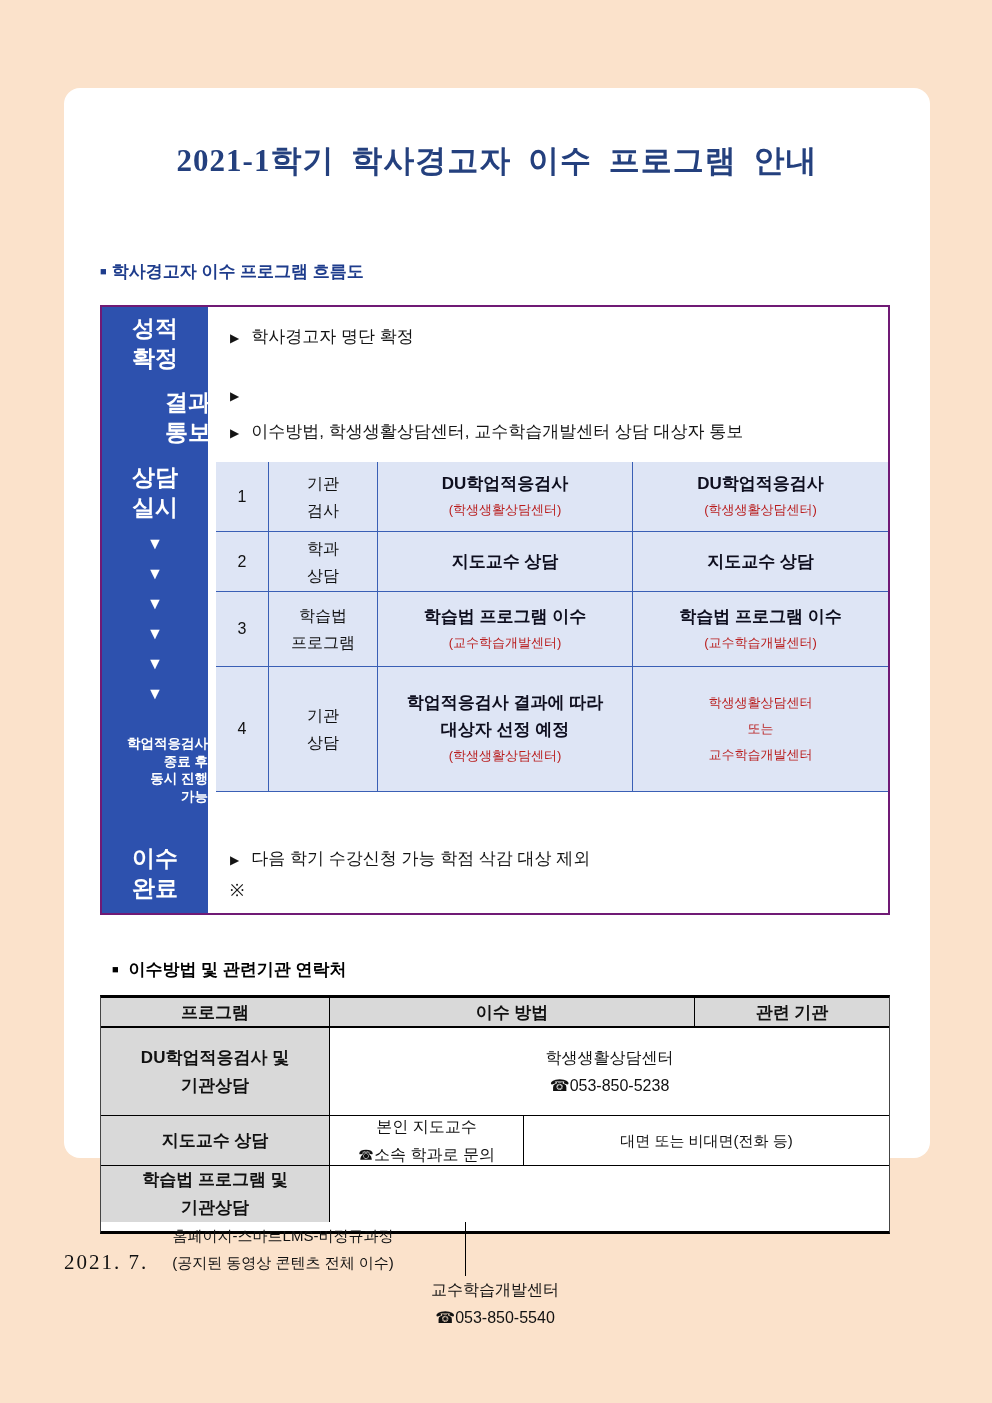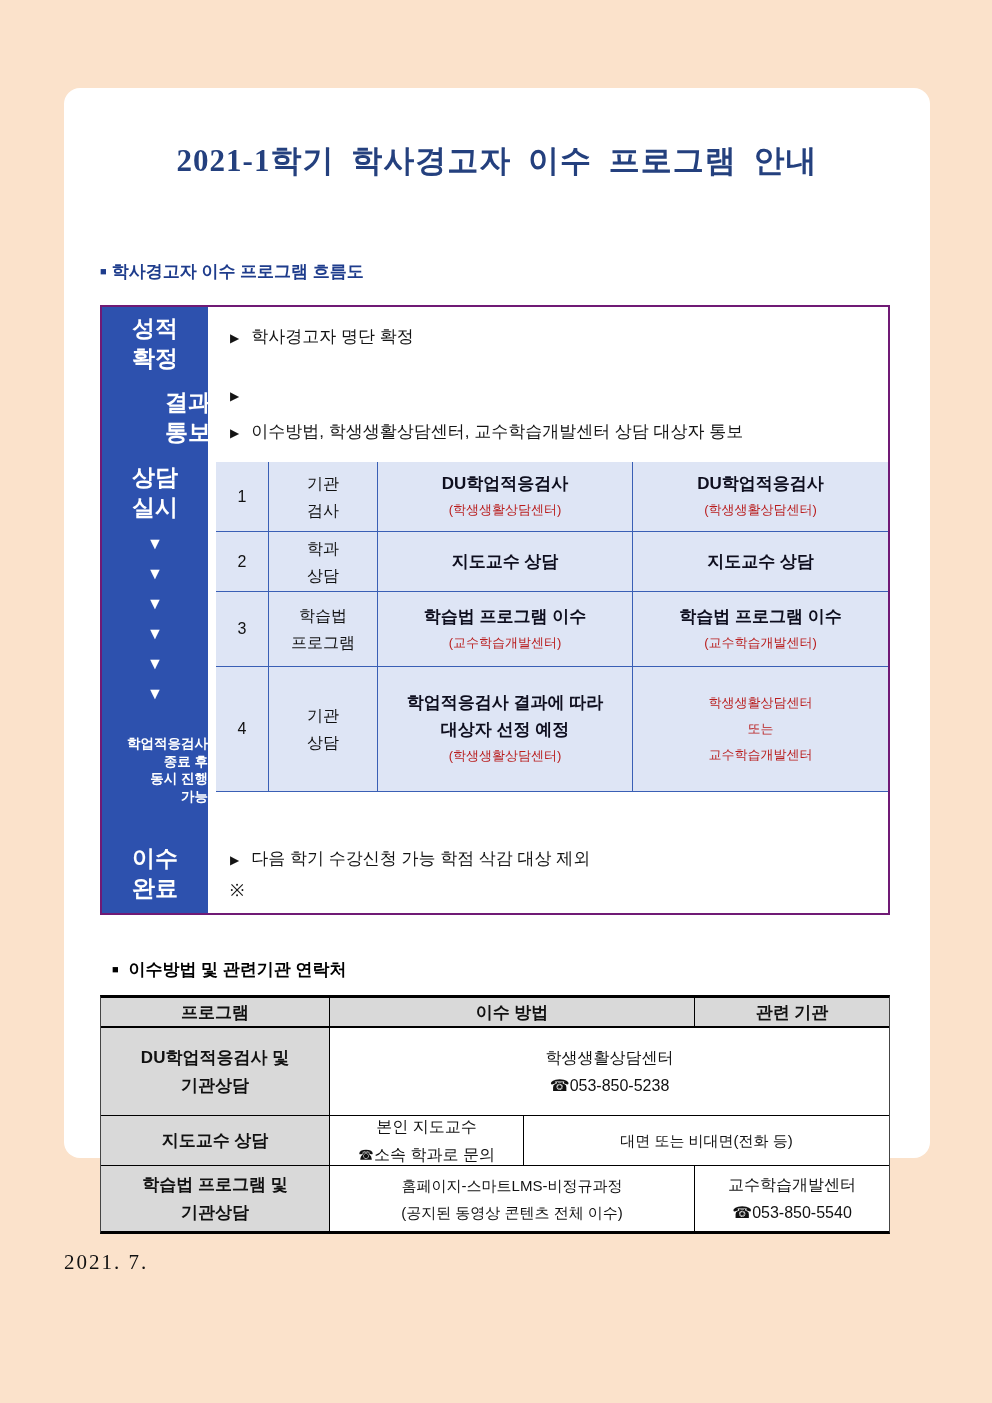--- a/index.html
+++ b/index.html
@@ -98,21 +98,21 @@
   .crow:last-child { border-bottom: none; }
   .cc {
     display: flex; flex-direction: column; justify-content: center; align-items: center;
     text-align: center; border-right: 1px solid #000; white-space: pre-line;
   }
   .cc:last-child { border-right: none; }
   .k0 { width: 229px; flex: none; } .k1 { width: 365px; flex: none; } .k2 { flex: 1; }
   .prog { background: #d9d9d9; font-weight: bold; font-size: 17px; line-height: 28px; }
   .meth { font-size: 15px; line-height: 27px; }
   .org  { font-size: 16px; line-height: 28px; }
-  .cr1 { height: 88px; } .cr2 { height: 50px; } .cr3 { height: 65px; }
+  .cr1 { height: 88px; } .cr2 { height: 50px; } .cr3 { height: 65px; flex-direction: column; }
 
   .footer {
     position: absolute; top: 1162px; left: 0; width: 100%;
     text-align: left; font-family: "Liberation Serif", serif;
     font-size: 21px; color: #111; letter-spacing: 2px;
   }
 </style>
 </head>
 <body>
 

